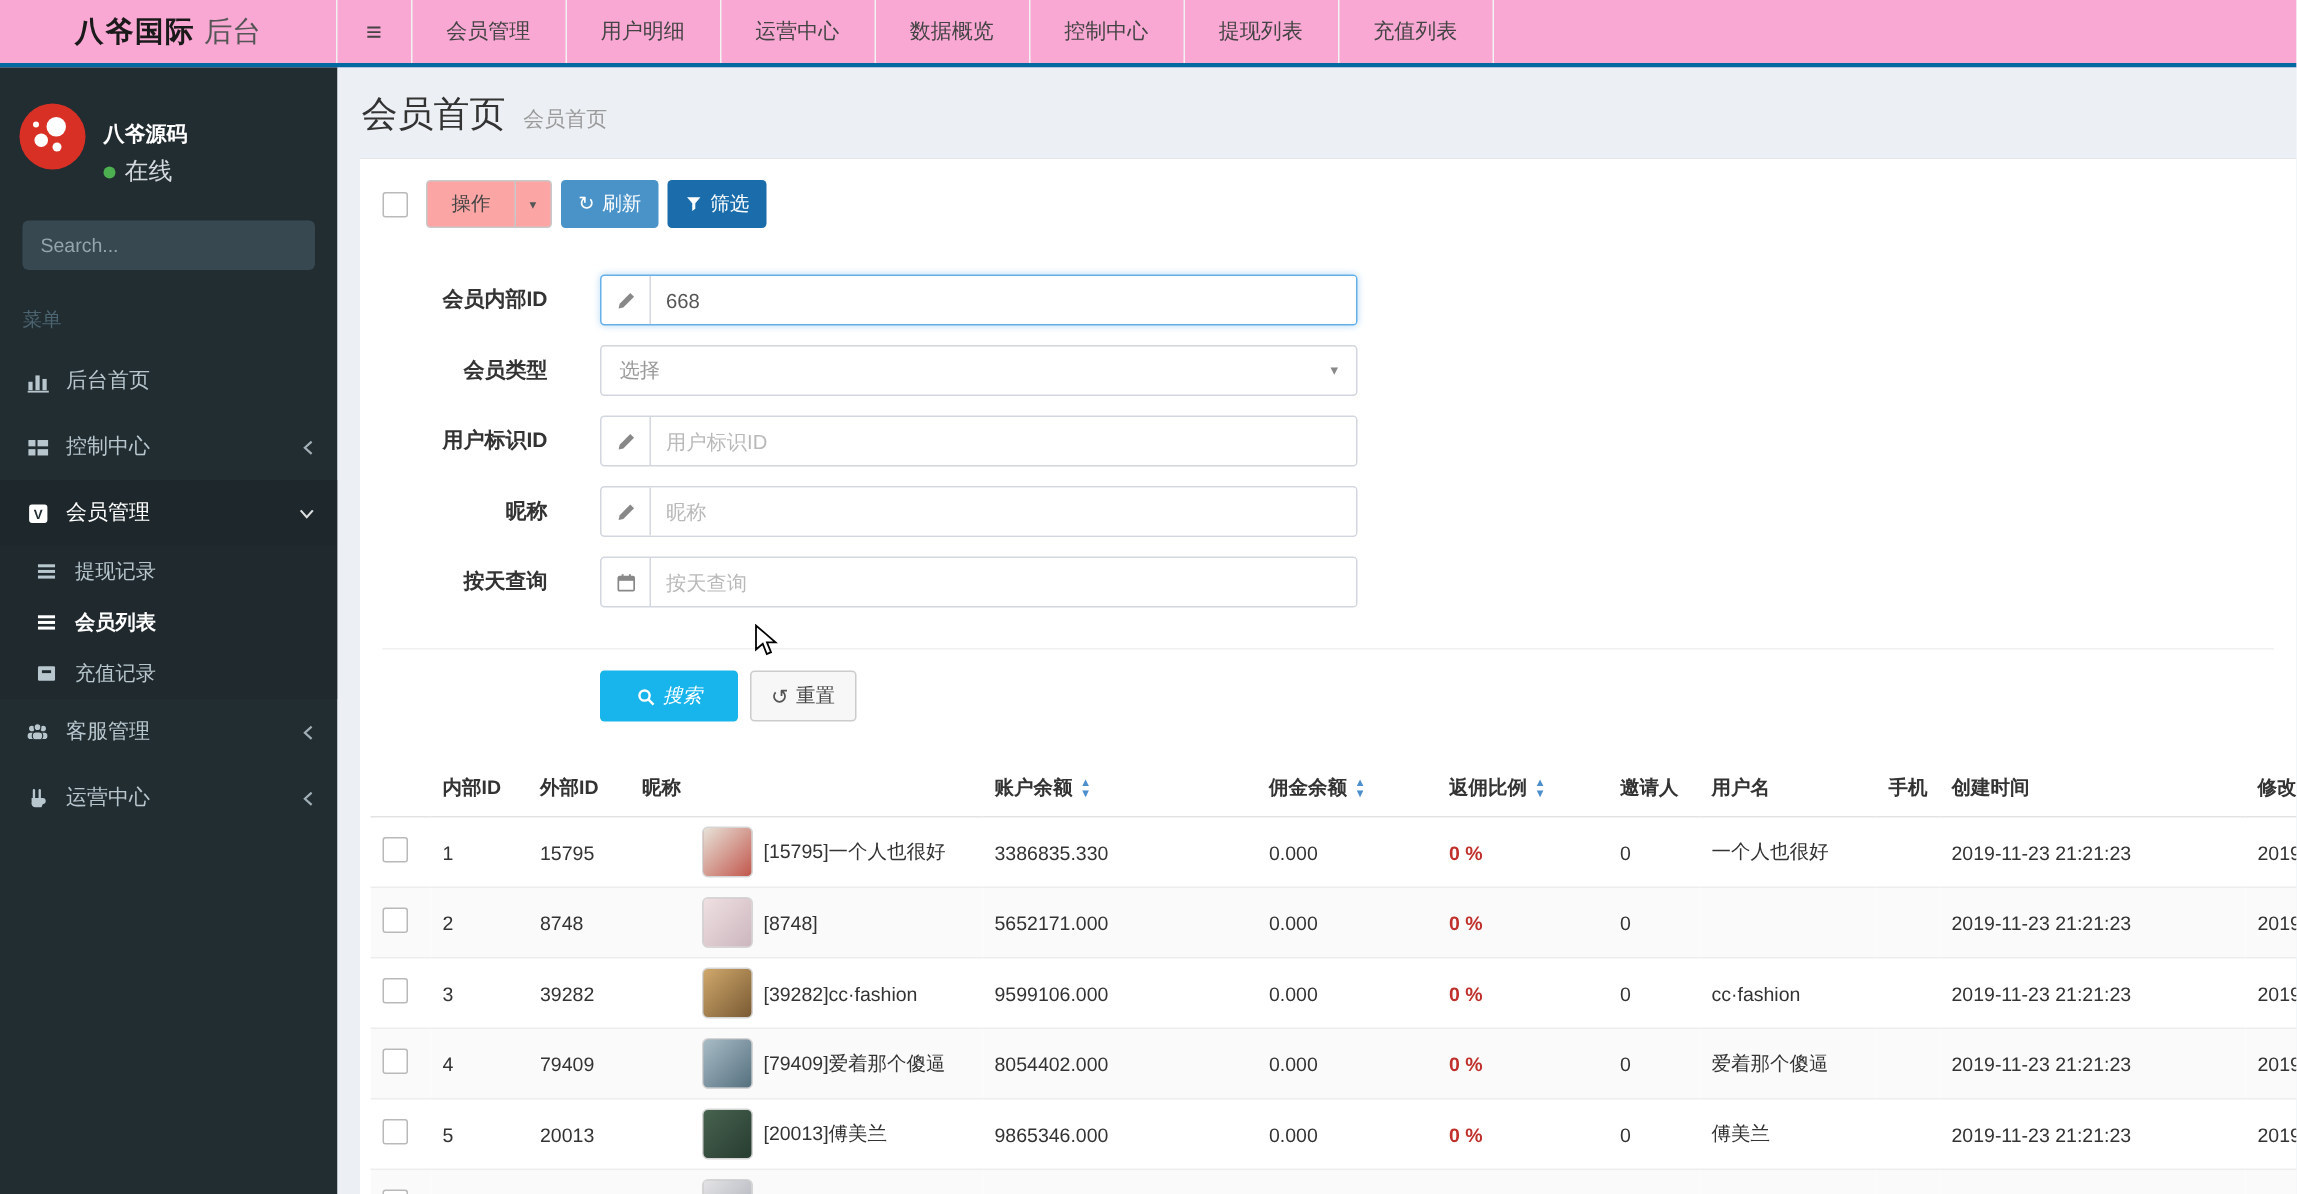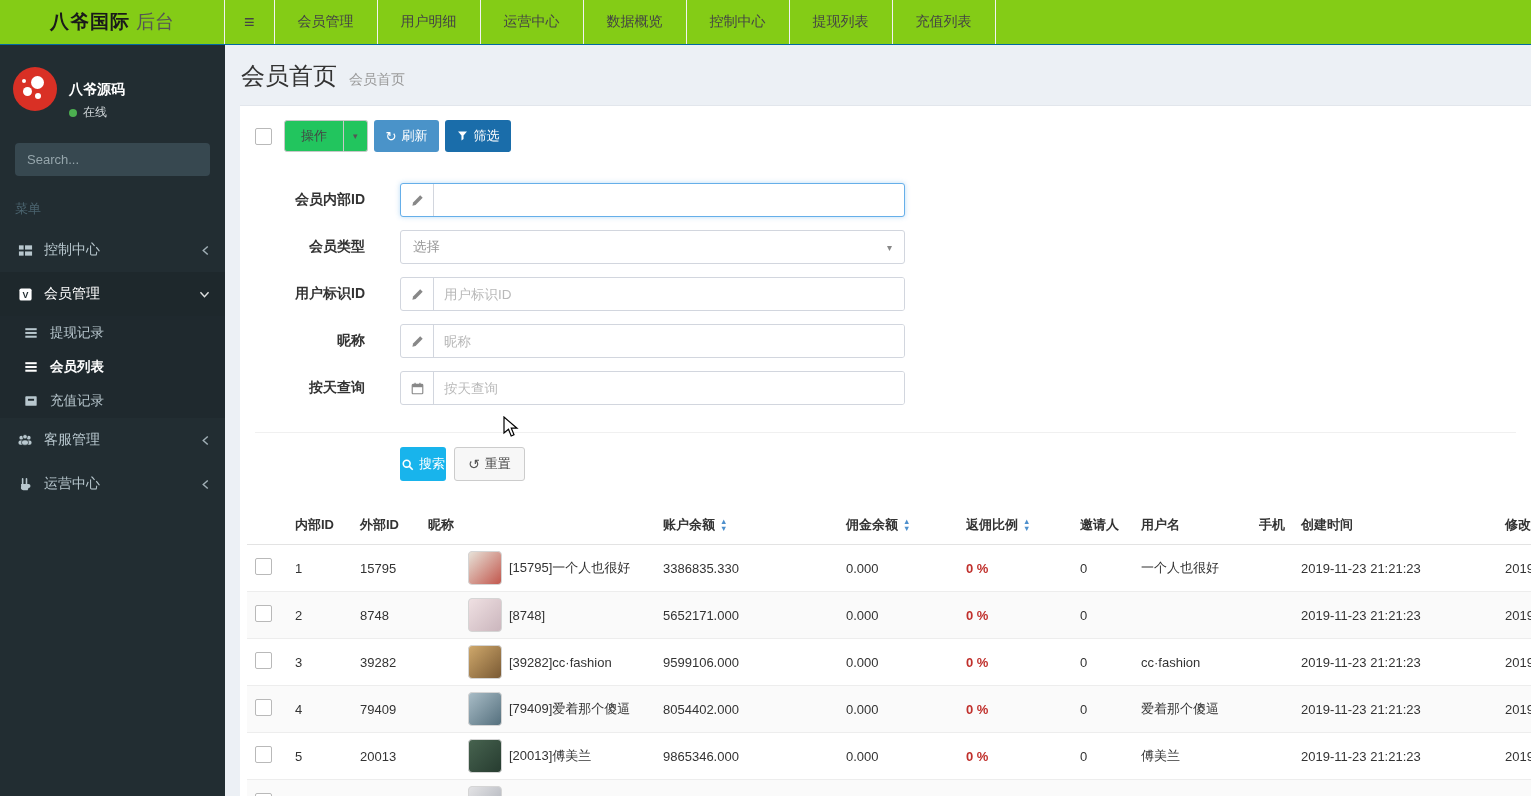--- a/index.html
+++ b/index.html
@@ -8,39 +8,39 @@
     font-family:"Liberation Sans","DejaVu Sans",sans-serif;
     background:#ecf0f5; color:#333; position:relative; font-size:14px;
   }
   :root{
     --sidebar-bg:#222d32; --submenu-bg:#1f292e; --logo-red:#d93025;
     --online-green:#4caf50; --refresh-btn:#4a93c9; --filter-btn:#1a6daa;
     --search-btn:#18b4ec; --rebate-red:#c0302c; --focus-border:#66afe9;
     --sort-blue:#4d8fcc;
   }
   
-  .topbar { display:flex; height:45px; background:#84cc16; border-bottom:1px solid #0369a1; }
+  .topbar { display:flex; height:45px; background:#f9a8d4; border-bottom:3px solid #0369a1; }
   .brand { width:225px; display:flex; align-items:center; justify-content:center; font-size:19px; border-right:1px solid #f0f0f0; white-space:nowrap; }
   .brand b { font-weight:bold; color:#1a1a1a; letter-spacing:1px; }
   .brand span { color:#555; font-weight:300; margin-left:6px; }
   .hamburger { padding:0 19px; display:flex; align-items:center; font-size:18px; color:#444; border-right:1px solid #f2f2f2; cursor:pointer; }
   .topnav { display:flex; }
   .nav-item { padding:0 23px; display:flex; align-items:center; font-size:14px; color:#444; border-right:1px solid #f2f2f2; cursor:pointer; }
   
   .sidebar { position:absolute; left:0; top:45px; bottom:0; width:225px; background:var(--sidebar-bg); }
   .user-panel { display:flex; align-items:center; padding:12px 10px 12px 13px; }
   .logo-circle { width:44px; height:44px; border-radius:50%; background:var(--logo-red); flex:0 0 44px; position:relative; }
   .logo-circle i { position:absolute; background:#fff; border-radius:50%; display:block; }
   .logo-d1{ width:13px;height:13px;left:18px;top:9px; }
   .logo-d2{ width:9px;height:9px;left:10px;top:20px; }
   .logo-d3{ width:6px;height:6px;left:22px;top:26px; }
   .logo-d4{ width:4px;height:4px;left:9px;top:12px; }
   .user-meta { margin-left:12px; }
   .user-name { color:#fff; font-size:14px; font-weight:bold;margin-top:24px; }
-  .user-status { margin-top:5px; font-size:12px; color:#d4dadd; display:flex; align-items:center; }
+  .user-status { margin-top:5px; font-size:16px; color:#d4dadd; display:flex; align-items:center; }
   .dot { width:8px; height:8px; border-radius:50%; background:var(--online-green); margin-right:6px; display:inline-block; }
   .side-search { margin:10px 15px 0; height:33px; background:#374850; border-radius:4px; display:flex; align-items:center; }
   .side-search input { flex:1; background:transparent; border:none; outline:none; color:#ccc; font-size:13px; padding:0 12px; font-family:inherit; }
   .side-search input::placeholder { color:#95a5ab; }
   .side-search .sicon { padding:0 11px; color:#95a5ab; display:flex; cursor:pointer; }
   .menu-label { padding:24px 15px 10px; color:#4b646f; font-size:13px; }
   .menu-item { display:flex; align-items:center; padding:13px 15px; color:#b8c7ce; font-size:14px; cursor:pointer; }
   .menu-item.active { color:#fff; background:#1e282c; }
   .mi-icon { width:20px; margin-right:9px; display:flex; justify-content:center; color:inherit; }
   .mi-chevron { margin-left:auto; display:flex; color:inherit; opacity:.85; }
@@ -50,42 +50,42 @@
   
   .main { position:absolute; left:225px; top:45px; right:0; bottom:0; background:#ecf0f5; overflow:hidden; }
   .content-header { padding:15px 15px 13px 16px; }
   .page-title { display:inline; font-size:24px; font-weight:normal; color:#333; }
   .page-subtitle { font-size:14px; color:#9a9a9a; margin-left:8px; }
   .panel { margin-left:15px; background:#fff; border-top:1px solid #e2e6ec; padding:14px 15px; height:calc(100% - 60px); }
   
   .toolbar { display:flex; align-items:center; }
   .cbx { width:17px; height:17px; border:1px solid #b9b9b9; border-radius:2px; background:#fff; display:inline-block; cursor:pointer; }
   .btn-group { display:flex; margin-left:12px; }
-  .btn-plain { background:#22c55e; border:1px solid #c8c8c8; color:#444; font-size:13px; padding:6px 16px; cursor:pointer; font-family:inherit; }
+  .btn-plain { background:#fca5a5; border:1px solid #c8c8c8; color:#444; font-size:13px; padding:6px 16px; cursor:pointer; font-family:inherit; }
   .btn-plain.seg-l { border-radius:3px 0 0 3px; }
   .btn-plain.seg-r { border-radius:0 3px 3px 0; border-left:none; padding:6px 9px; font-size:9px; color:#555; display:flex; align-items:center; }
   .btn { border:none; color:#fff; font-size:13px; padding:7px 12px; border-radius:3px; margin-left:6px; display:flex; align-items:center; cursor:pointer; font-family:inherit; }
   .btn .bicon { margin-right:5px; display:flex; font-size:13px; }
   .btn-refresh { background:var(--refresh-btn); }
   .btn-filter { background:var(--filter-btn);font-family:Liberation Mono, monospace; }
   
   .filter-form { margin-top:31px; }
   .frow { display:flex; align-items:center; margin-bottom:13px; }
   .flabel { width:110px; text-align:right; font-weight:bold; font-size:14px; color:#333; flex:0 0 110px; }
   .fctrl { margin-left:35px; width:505px; }
   .fgroup { display:flex; height:34px; border:1px solid #d2d6de; border-radius:3px; background:#fff; overflow:hidden; }
   .fgroup.focused { border-color:var(--focus-border); box-shadow:0 0 5px rgba(102,175,233,.45); }
   .faddon { width:33px; border-right:1px solid #d2d6de; display:flex; align-items:center; justify-content:center; color:#888; }
   .fgroup input { flex:1; border:none; outline:none; padding:0 10px; font-size:13.5px; color:#555; font-family:inherit; }
   .fgroup input::placeholder { color:#b9b9b9; }
   .fselect { height:34px; border:1px solid #d2d6de; border-radius:3px; background:#fff; display:flex; align-items:center; padding:0 12px; color:#999; font-size:13.5px; cursor:pointer; }
   .sel-caret { margin-left:auto; color:#888; font-size:10px; }
   .form-divider { border-top:1px solid #f0f0f0; margin:27px 0 0; }
   .form-actions { display:flex; margin:14px 0 0 145px; }
-  .btn-search { background:var(--search-btn); padding:8px 1px; }
+  .btn-search { background:var(--search-btn); padding:8px 24px;font-style:italic; }
   .btn-reset { background:#f7f7f7; border:1px solid #ccc; color:#444; padding:7px 13px; border-radius:3px; margin-left:8px; display:flex; align-items:center; font-size:13px; cursor:pointer; font-family:inherit; }
   .btn-reset .bicon { margin-right:5px; font-size:14px; color:#555; display:flex; }
   
   .members-table { margin:25px 0 0 -8px; border-collapse:collapse; table-layout:fixed; width:1366px; font-size:13px; }
   .members-table th { text-align:left; font-weight:bold; color:#333; padding:10px 8px; border-bottom:1px solid #e3e3e3; white-space:nowrap; overflow:hidden; }
   .members-table td { padding:6px 8px; height:47px; vertical-align:middle; border-bottom:1px solid #ededed; white-space:nowrap; overflow:hidden; }
   .members-table tr.even td { background:#fafafa; }
   .sort-ic { display:inline-flex; flex-direction:column; margin-left:5px; vertical-align:middle; color:var(--sort-blue); font-size:7.5px; line-height:6.5px; }
   .nickcell { display:flex; align-items:center;margin-left:40px; }
   .avatar { width:34px; height:34px; border-radius:4px; border:1px solid #d5d5d5; flex:0 0 34px; margin-right:7px; }
@@ -139,20 +139,31 @@
           <circle cx="7" cy="7" r="4.4" fill="none" stroke="currentColor" stroke-width="1.8"></circle>
           <path d="M10.4 10.4 L14.2 14.2" stroke="currentColor" stroke-width="1.8"></path>
         </svg>
     </span>
   </div>
   <div class="menu-label">菜单</div>
   <div id="side-menu">
       <div class="menu-item">
         <span class="mi-icon">
           <svg class="ic" width="15" height="15" viewBox="0 0 16 16">
+            <rect x="1" y="8" width="3" height="6" fill="currentColor"></rect>
+            <rect x="6" y="3.5" width="3" height="10.5" fill="currentColor"></rect>
+            <rect x="11" y="6" width="3" height="8" fill="currentColor"></rect>
+            <rect x="0.5" y="14.4" width="15" height="1.3" fill="currentColor"></rect>
+          </svg>
+        </span>
+        <span class="mi-label">后台首页</span>
+      </div>
+      <div class="menu-item">
+        <span class="mi-icon">
+          <svg class="ic" width="15" height="15" viewBox="0 0 16 16">
             <rect x="1" y="2.5" width="5" height="4.5" fill="currentColor"></rect>
             <rect x="7.5" y="2.5" width="7.5" height="4.5" fill="currentColor"></rect>
             <rect x="1" y="9" width="5" height="4.5" fill="currentColor"></rect>
             <rect x="7.5" y="9" width="7.5" height="4.5" fill="currentColor"></rect>
           </svg>
         </span>
         <span class="mi-label">控制中心</span>
         <span class="mi-chevron">
           <svg class="ic" width="9" height="11" viewBox="0 0 10 12">
             <path d="M7.5 1.5 L2.5 6 L7.5 10.5" fill="none" stroke="currentColor" stroke-width="1.6"></path>
@@ -272,20 +283,21 @@
     <div class="filter-form" id="filter-form">
         <div class="frow">
           <label class="flabel">会员内部ID</label>
           <div class="fctrl">
             <div class="fgroup focused">
               <span class="faddon">
                 <svg class="ic" width="13" height="13" viewBox="0 0 16 16">
                   <path d="M11.3 1.6 l3.1 3.1 L5.6 13.5 l-3.9 0.9 0.9 -3.9z" fill="currentColor"></path>
                 </svg>
               </span>
+              <input value="668" style="">
             </div>
           </div>
         </div>
         <div class="frow">
           <label class="flabel">会员类型</label>
           <div class="fctrl">
             <div class="fselect">
               <span class="sel-text">选择</span>
               <span class="sel-caret">▾</span>
             </div>

